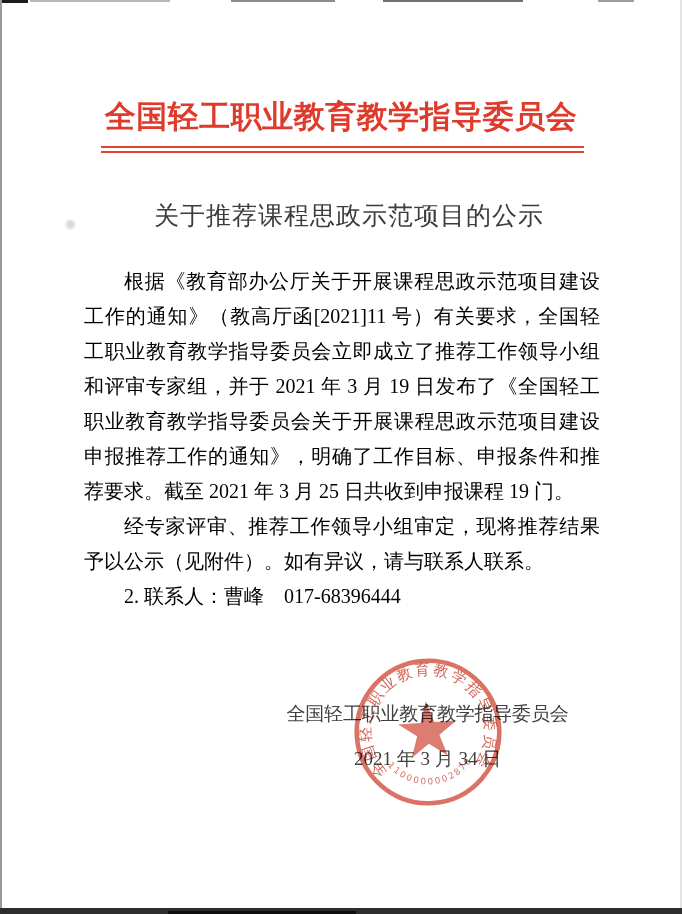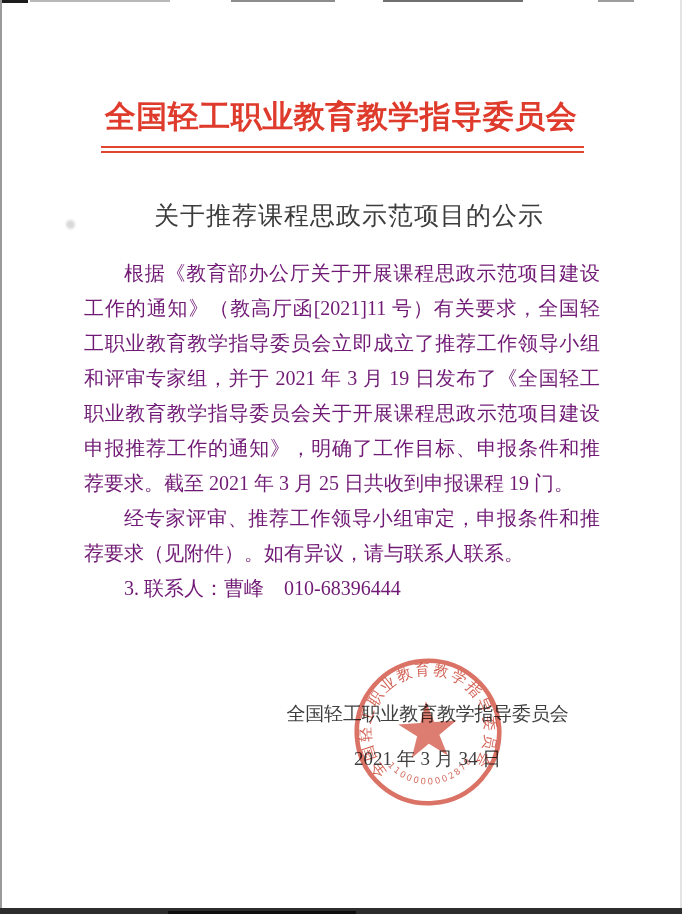--- a/index.html
+++ b/index.html
@@ -50,23 +50,23 @@
     position: absolute; top: 191px; left: 0; width: 682px;
     text-align: center;
     font-size: 25px; font-weight: normal;
     letter-spacing: 1px;
     color: #3c3c3c;
     margin: 8px;
   }
 
   
   .body-text {
-    position: absolute; top: 256px; left: 84px; width: 516px;
+    position: absolute; top: 264px; left: 84px; width: 516px;
     font-size: 20px; line-height: 35px;
-    color: #701a75;
+    color: #000000;
     text-align: justify;
   }
   .body-text p { margin: 0; text-indent: 2em; }
 
   
   .signature {
     position: absolute; top: 701px; left: 255px; width: 345px;
     text-align: center;
     font-size: 19px; color: #3f3f3f;
   }
@@ -104,22 +104,22 @@
   <div class="edge-seg bottom-band2"></div>
   <div class="speck"></div>
 
   <div class="org-header">全国轻工职业教育教学指导委员会</div>
   <div class="double-rule"></div>
 
   <h2 class="doc-title">关于推荐课程思政示范项目的公示</h2>
 
   <div class="body-text">
     <p>根据《教育部办公厅关于开展课程思政示范项目建设工作的通知》（教高厅函[2021]11 号）有关要求，全国轻工职业教育教学指导委员会立即成立了推荐工作领导小组和评审专家组，并于 2021 年 3 月 19 日发布了《全国轻工职业教育教学指导委员会关于开展课程思政示范项目建设申报推荐工作的通知》，明确了工作目标、申报条件和推荐要求。截至 2021 年 3 月 25 日共收到申报课程 19 门。</p>
-    <p>经专家评审、推荐工作领导小组审定，申报条件和推荐要求（见附件）。如有异议，请与联系人联系。</p>
-    <p>3. 联系人：曹峰　010-68396444</p>
+    <p>经专家评审、推荐工作领导小组审定，现将推荐结果予以公示（见附件）。如有异议，请与联系人联系。</p>
+    <p>2. 联系人：曹峰　017-68396444</p>
   </div>
 
   <div class="signature">
     <p class="sig-org">全国轻工职业教育教学指导委员会</p>
     <p class="sig-date">2021 年 3 月 34 日</p>
   </div>
 
   <svg class="seal" viewBox="0 0 160 160">
     <defs>
       <path id="ringPath" d="M 35.3,113.7 A 56,56 0 1 1 124.7,113.7"></path>

